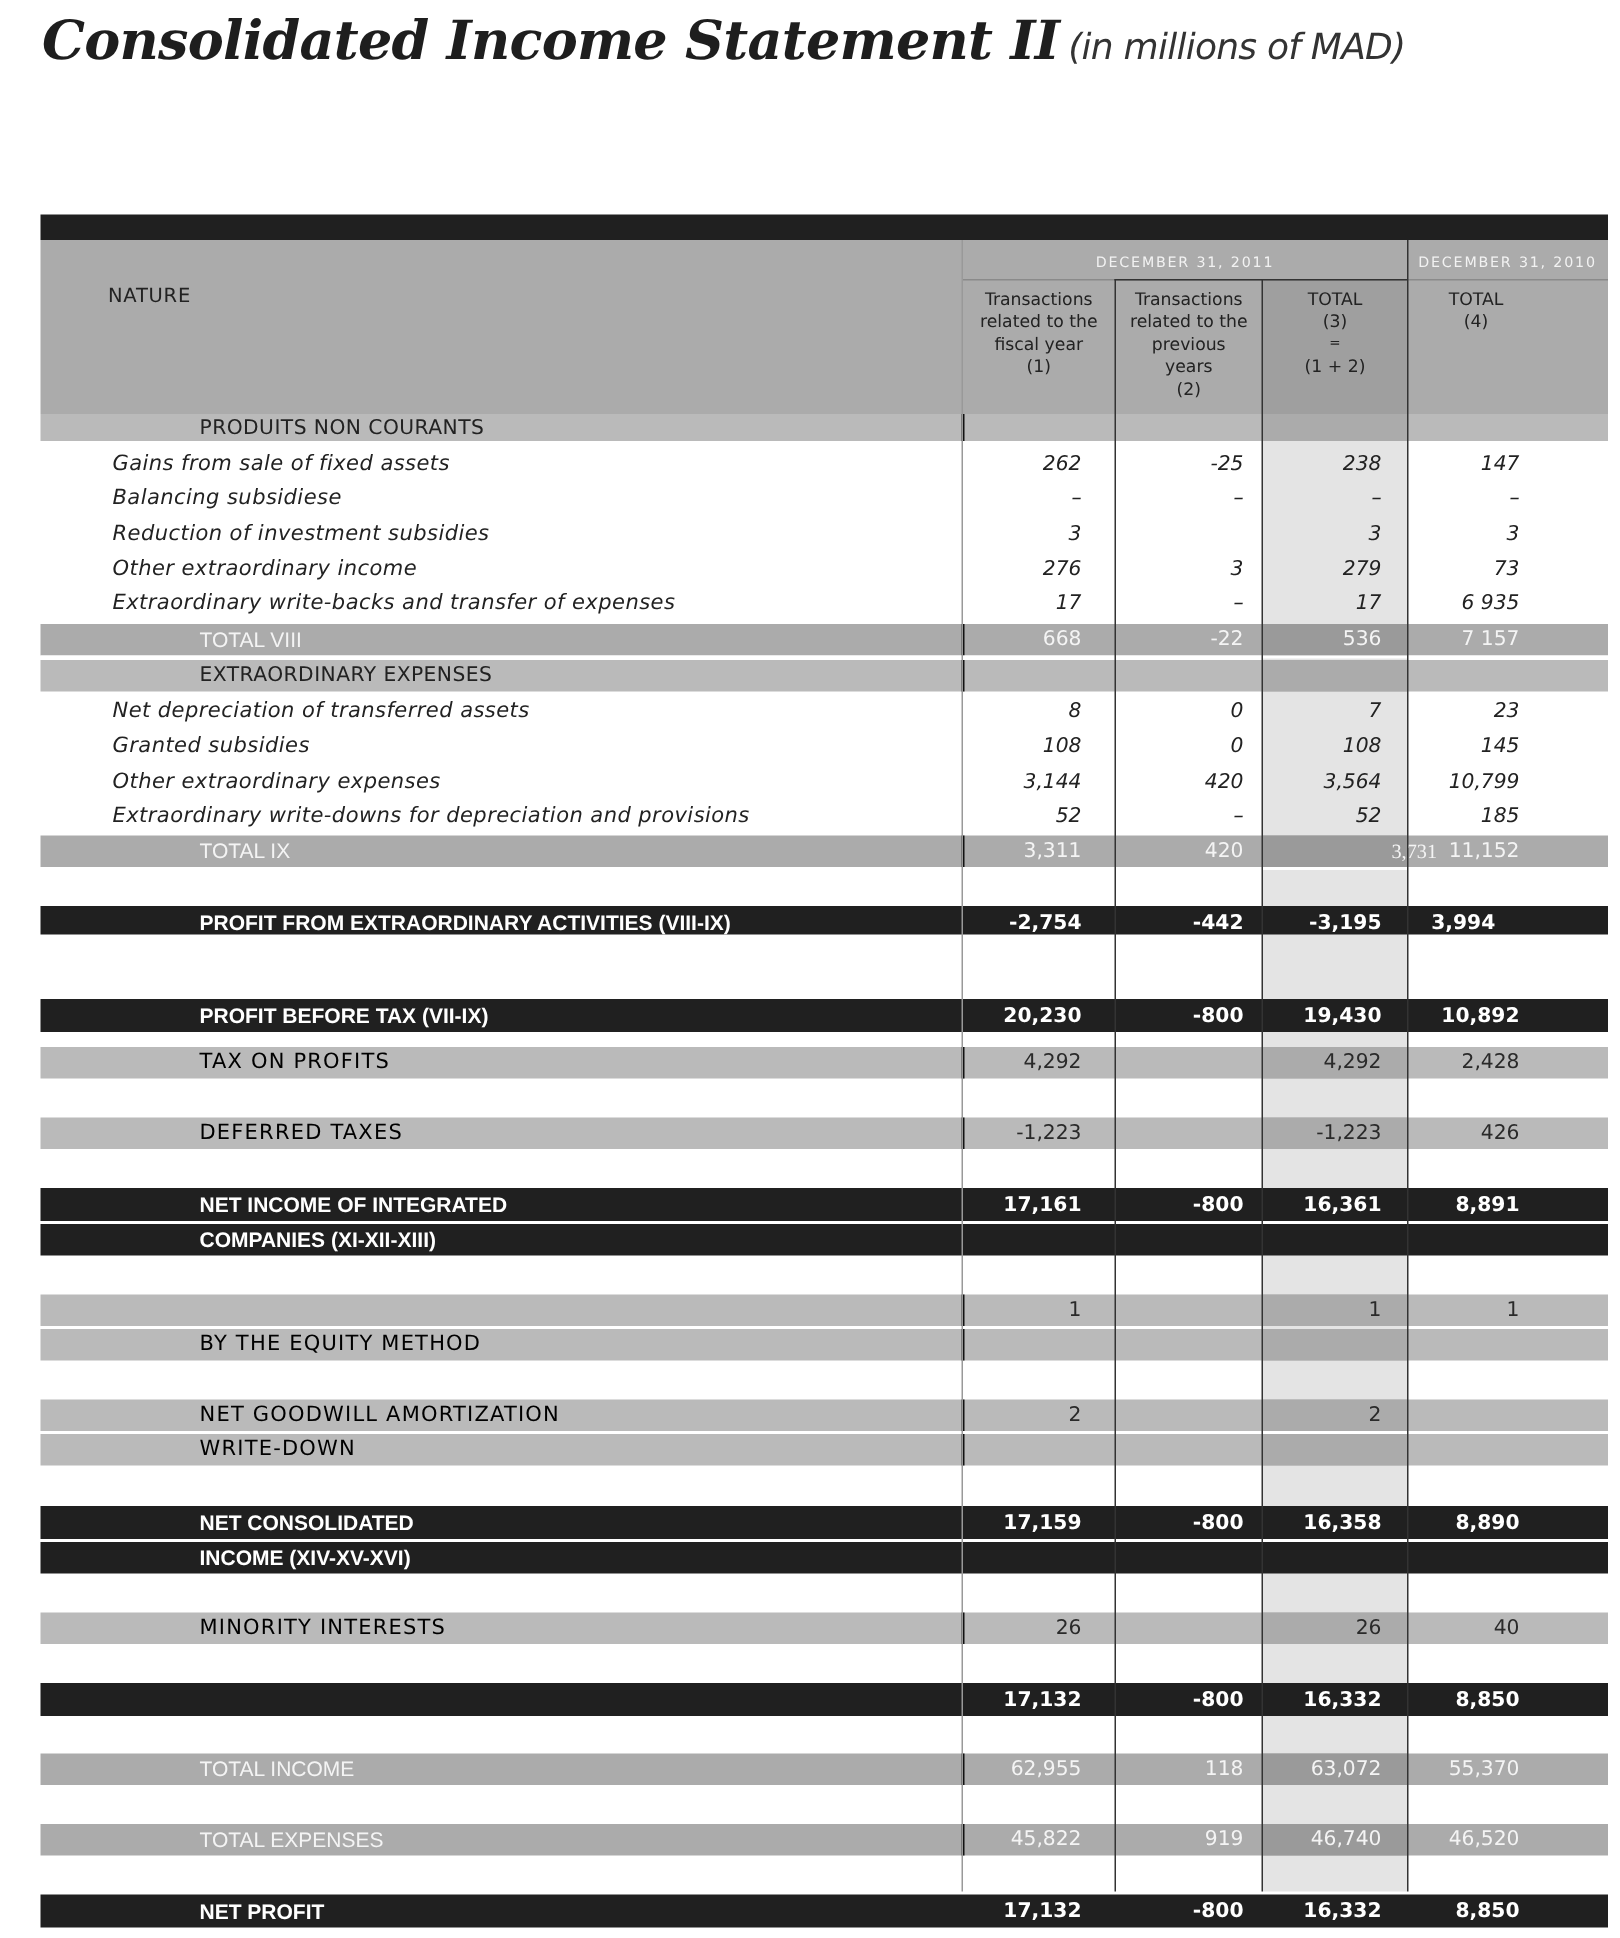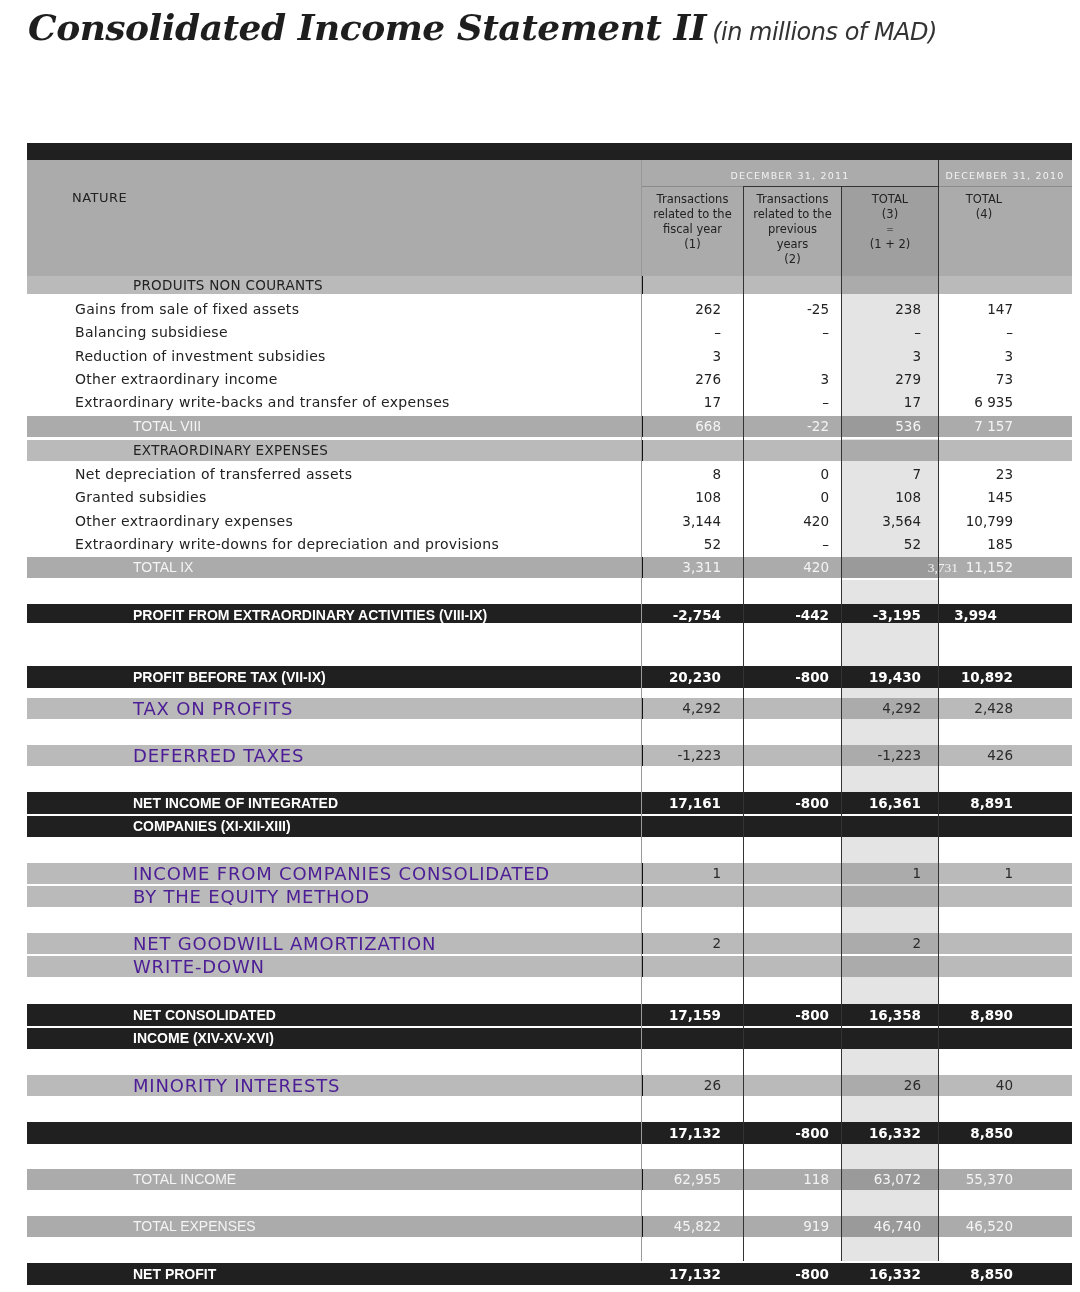--- a/index.html
+++ b/index.html
@@ -23,39 +23,39 @@
   .hdr .period { position: absolute; top: 10px; font-size: 9.5px; color: #f2f2f2; letter-spacing: 1.2px; text-align: center; }
   .hdr .colh { position: absolute; top: 32px; font-size: 11.5px; line-height: 15px; color: #222; text-align: center; }
   .hdr .col3shade { position: absolute; background: #9f9f9f; }
   .hdr .hline { position: absolute; height: 1px; background: #333; }
 
   .row { position: absolute; left: 0; width: 1045px; }
   .row .lbl { position: absolute; top: 0; white-space: nowrap; font-size: 14px; letter-spacing: 0.3px; }
   .row .num { position: absolute; top: 0; text-align: right; font-size: 13.5px; white-space: nowrap; }
   .row .c3shade { position: absolute; top: 0; }
 
-  .r-plain { background: transparent; }
+  .r-plain { background: transparent; font-style: italic; }
   .r-plain .lbl { left: 48px; color: #222; }
   .r-plain .num { color: #222; }
 
   .r-section { background: #bababa; }
   .r-section .lbl { left: 106px; color: #222; font-size: 13.5px; }
   .r-section .c3shade { background: #ababab; }
 
   .r-total { background: #ababab; }
   .r-total .lbl { left: 106px; color: #f4f4f4; font-family: "Liberation Sans", sans-serif; font-size: 14px; letter-spacing: 0; }
   .r-total .num { color: #f4f4f4; }
   .r-total .c3shade { background: #9a9a9a; }
 
   .r-black { background: #202020; }
   .r-black .lbl { left: 106px; color: #fff; font-family: "Liberation Sans", sans-serif; font-weight: bold; font-size: 14px; letter-spacing: 0; }
   .r-black .num { color: #fff; font-weight: bold; }
 
   .r-grey { background: #bababa; }
-  .r-grey .lbl { left: 106px; color: #4c1d95; font-size: 18px; letter-spacing: 0.8px; }
+  .r-grey .lbl { left: 106px; color: #000000; font-size: 14px; letter-spacing: 0.8px; }
   .r-grey .num { color: #2a2a2a; }
   .r-grey .c3shade { background: #ababab; }
 
   .hrule { position: absolute; left: 0; width: 1045px; height: 2px; background: #ffffff; }
 </style>
 </head>
 <body>
 
 <div class="title">
   <span class="main">Consolidated Income Statement II</span><span class="sub">(in millions of MAD)</span>
@@ -241,21 +241,20 @@
       <div class="row r-black" style="top: 673px; height: 21px; line-height: 21px;">
         <div class="lbl">COMPANIES (XI-XII-XIII)</div>
         <div class="num" style="left: 615px; width: 79px;"></div>
         <div class="num" style="left: 716px; width: 86px;"></div>
         <div class="num" style="left: 815px; width: 79px;"></div>
         <div class="num" style="left: 911px; width: 75px;"></div>
       </div>
       <div class="row r-grey" style="top: 720px; height: 21px; line-height: 21px;">
         <div class="c3shade" style="left: 815px; width: 96px; height: 21px;"></div>
         <div style="position: absolute; left: 614px; top: 0px; width: 2px; height: 21px; background: rgb(17, 17, 17);"></div>
-        <div class="lbl">INCOME FROM COMPANIES CONSOLIDATED</div>
         <div class="num" style="left: 615px; width: 79px;">1</div>
         <div class="num" style="left: 716px; width: 86px;"></div>
         <div class="num" style="left: 815px; width: 79px;">1</div>
         <div class="num" style="left: 911px; width: 75px;">1</div>
       </div>
       <div class="row r-grey" style="top: 743px; height: 21px; line-height: 21px;">
         <div class="c3shade" style="left: 815px; width: 96px; height: 21px;"></div>
         <div style="position: absolute; left: 614px; top: 0px; width: 2px; height: 21px; background: rgb(17, 17, 17);"></div>
         <div class="lbl">BY THE EQUITY METHOD</div>
         <div class="num" style="left: 615px; width: 79px;"></div>

